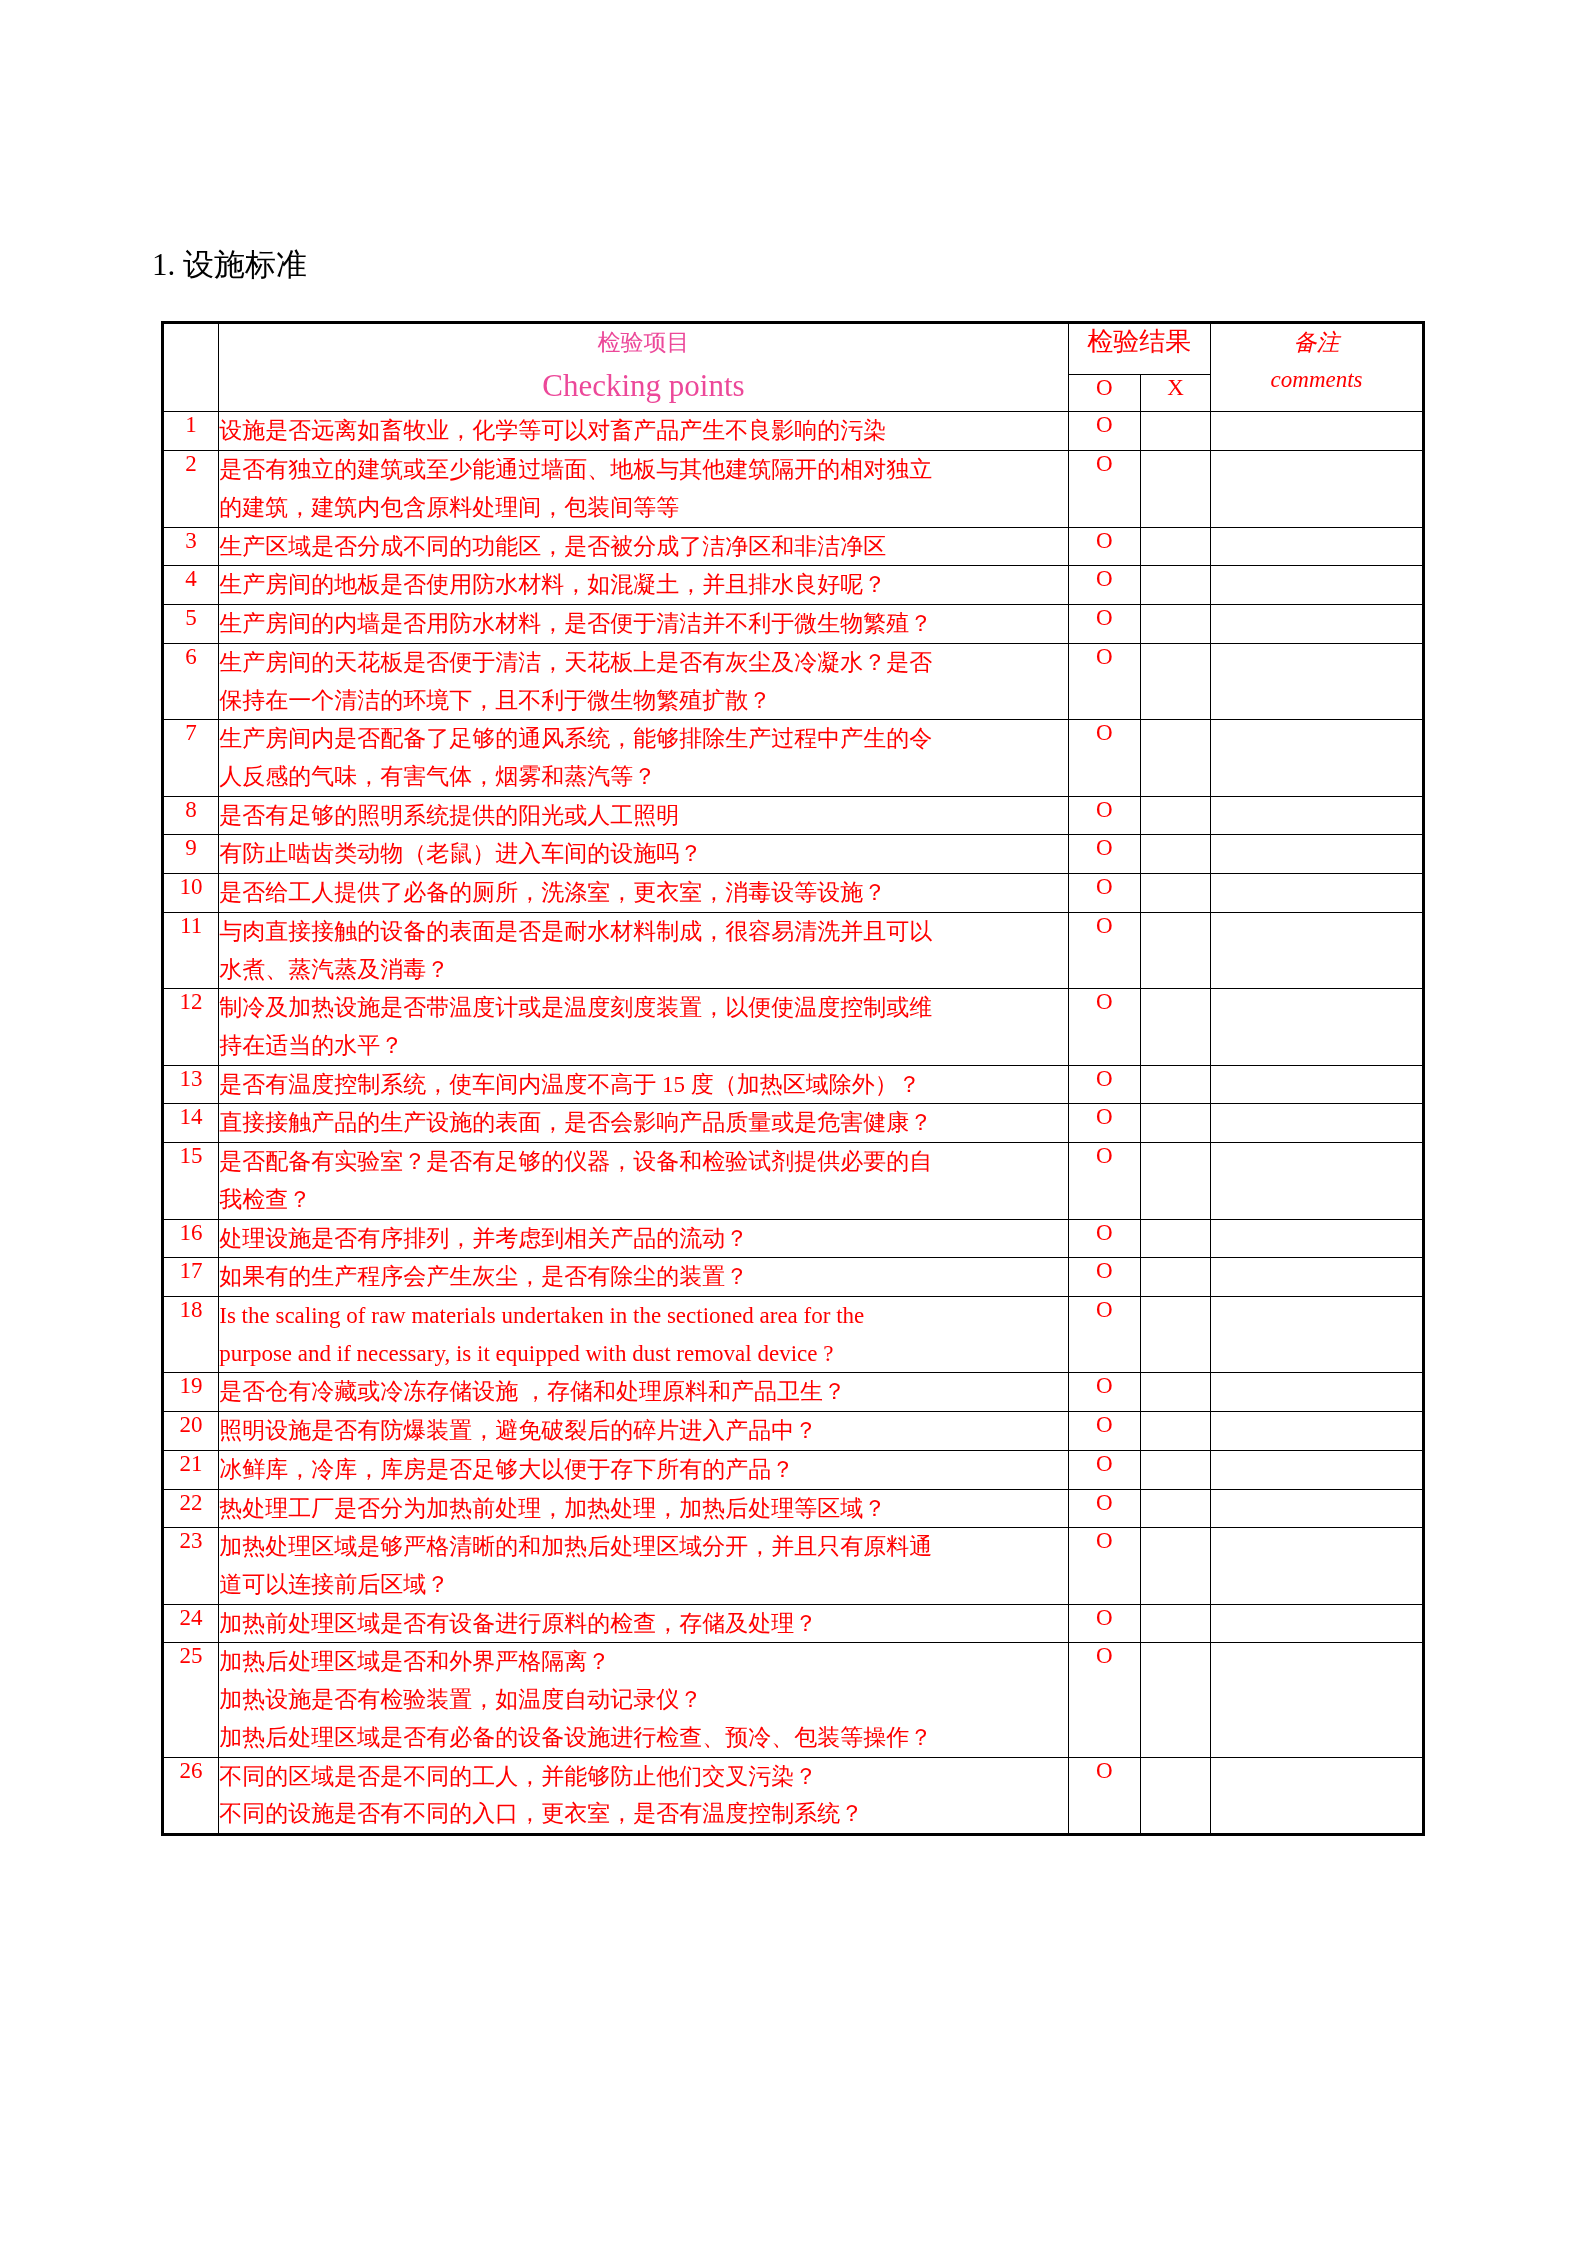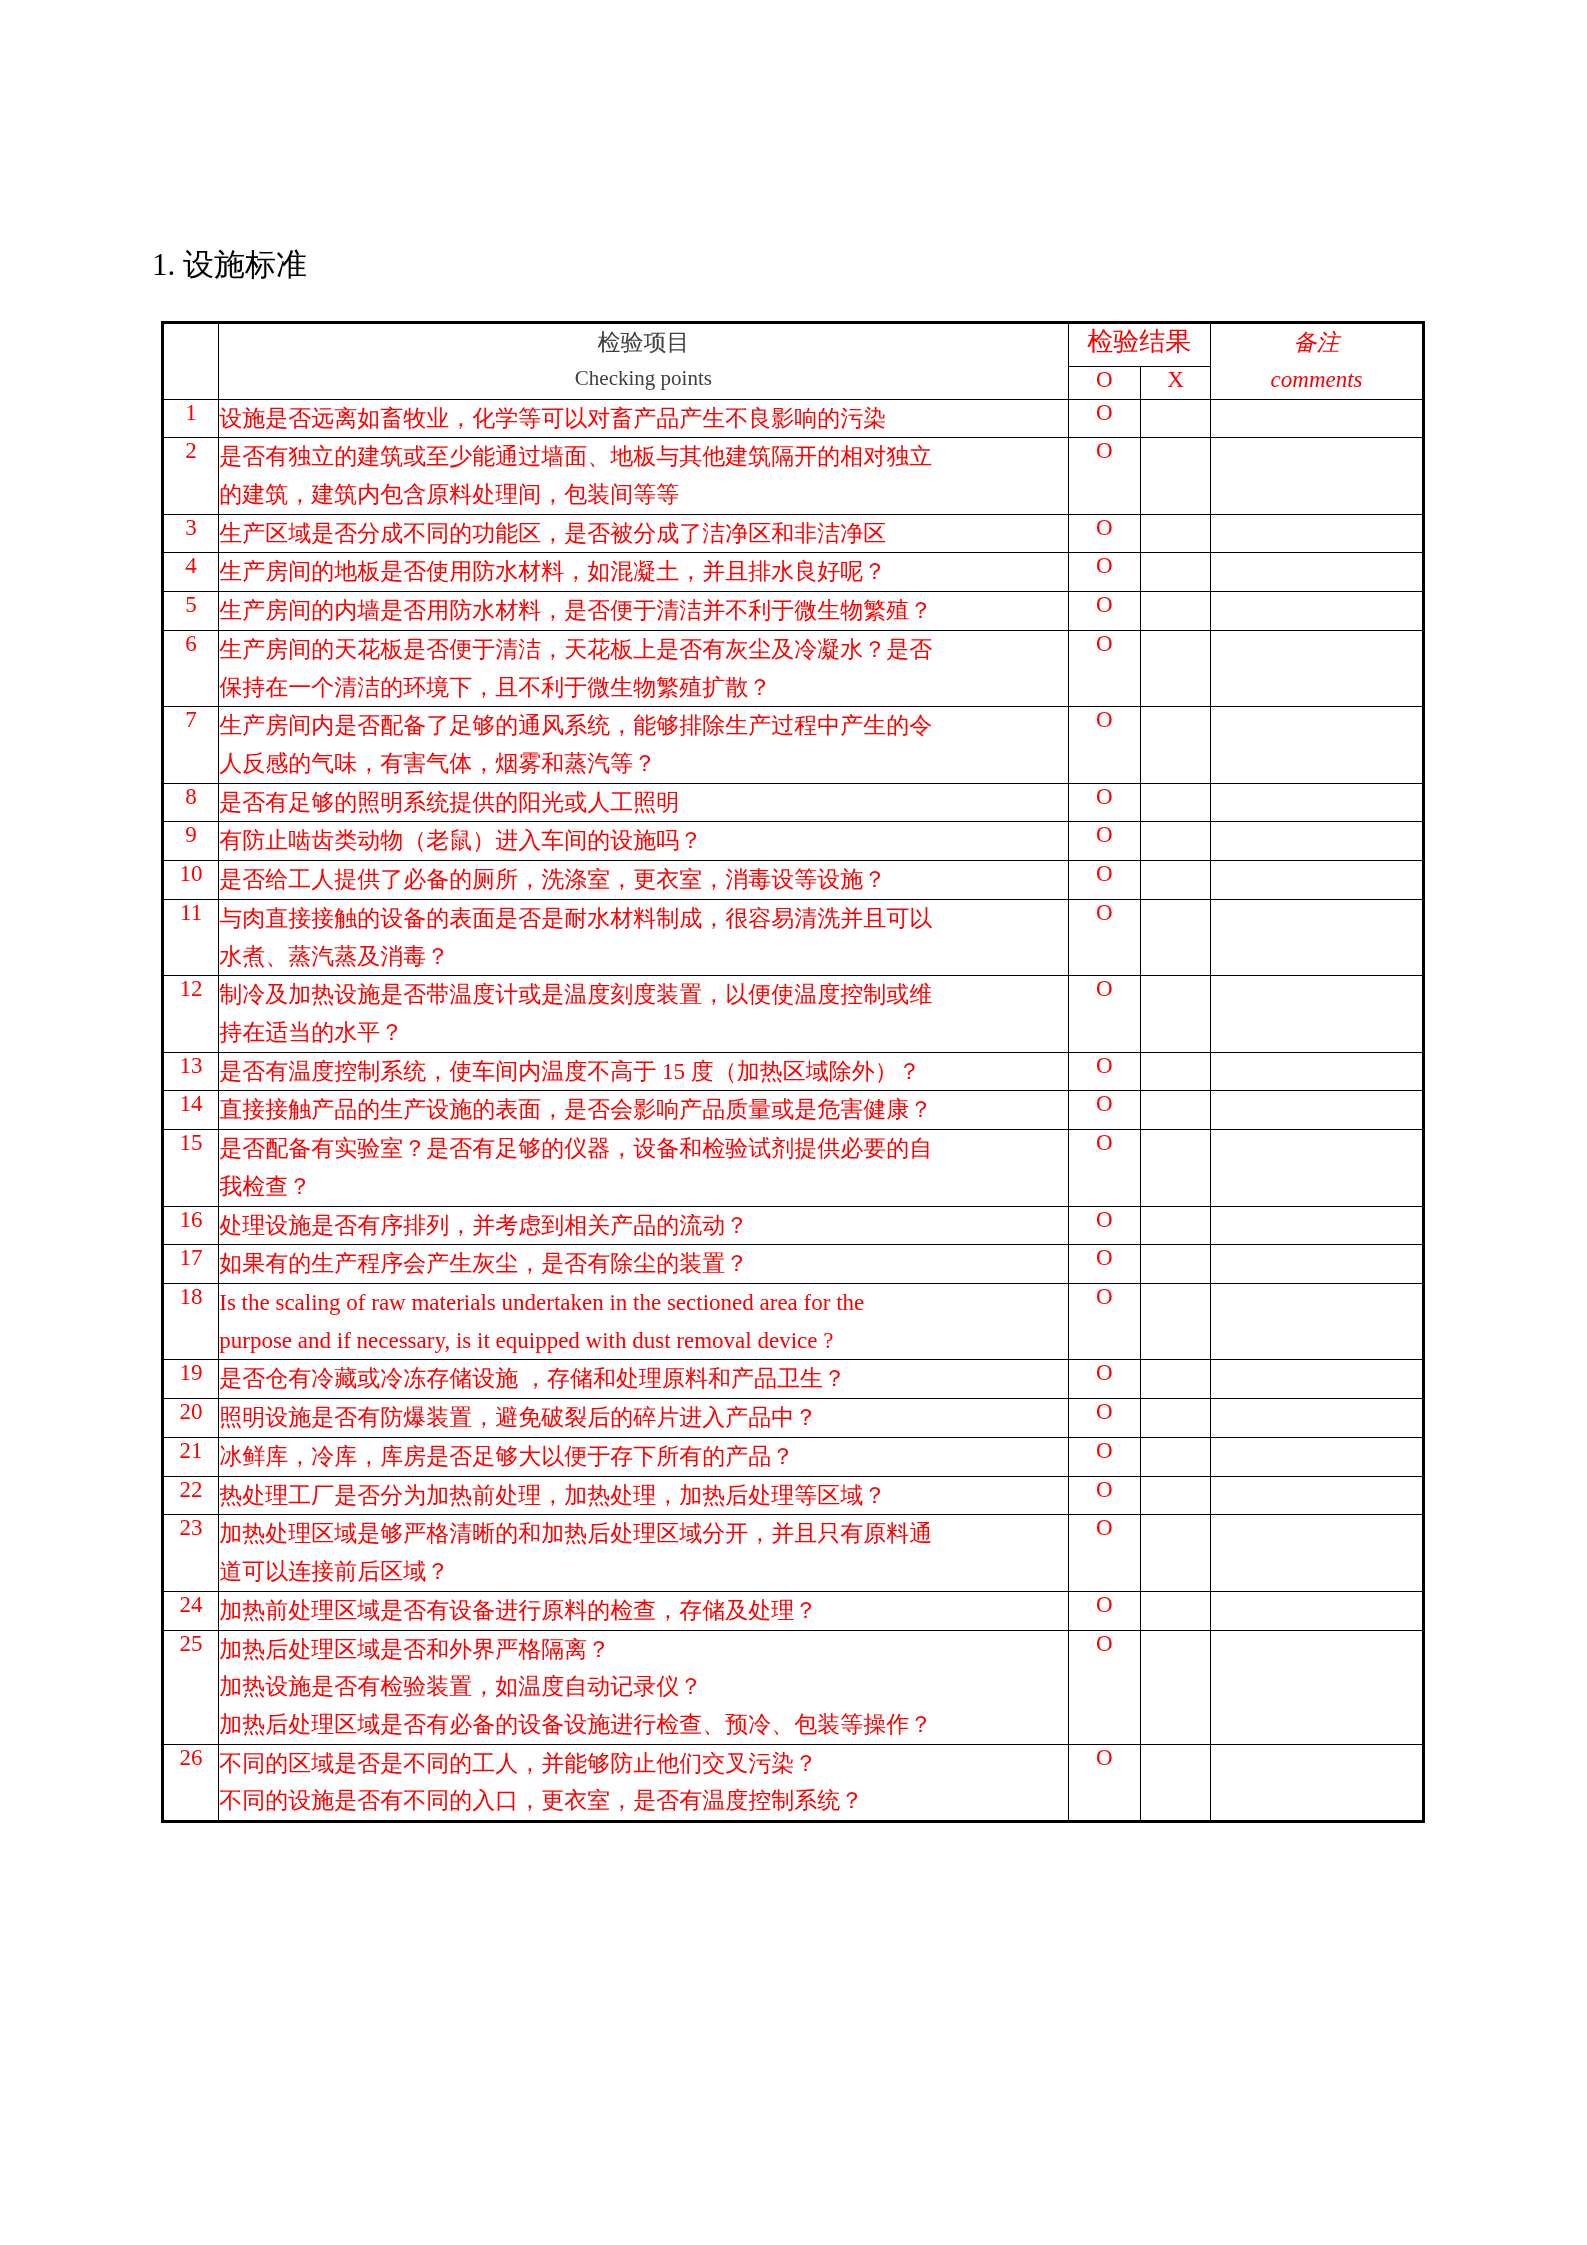--- a/index.html
+++ b/index.html
@@ -57,27 +57,27 @@
   }
   .col-num   { width: 56px; }
   .col-item  { width: 846px; }
   .col-o     { width: 72px; }
   .col-x     { width: 70px; }
   .col-cmt   { width: 212px; }
 
   .hdr-item {
     text-align: center;
     font-size: 23px;
-    color: #404040;
+    color: #ec4899;
     padding: 9px 6px 9px 6px;
     line-height: 1.62;
     vertical-align: middle;
   }
   .hdr-item .cn { display: block; font-size: 23px; }
-  .hdr-item .en { display: block; font-size: 21px; }
+  .hdr-item .en { display: block; font-size: 31px; }
 
   .hdr-result {
     text-align: center;
     font-size: 26px;
     color: #ff0000;
     vertical-align: middle;
     padding: 8px 4px;
   }
   .hdr-sub {
     text-align: center;

